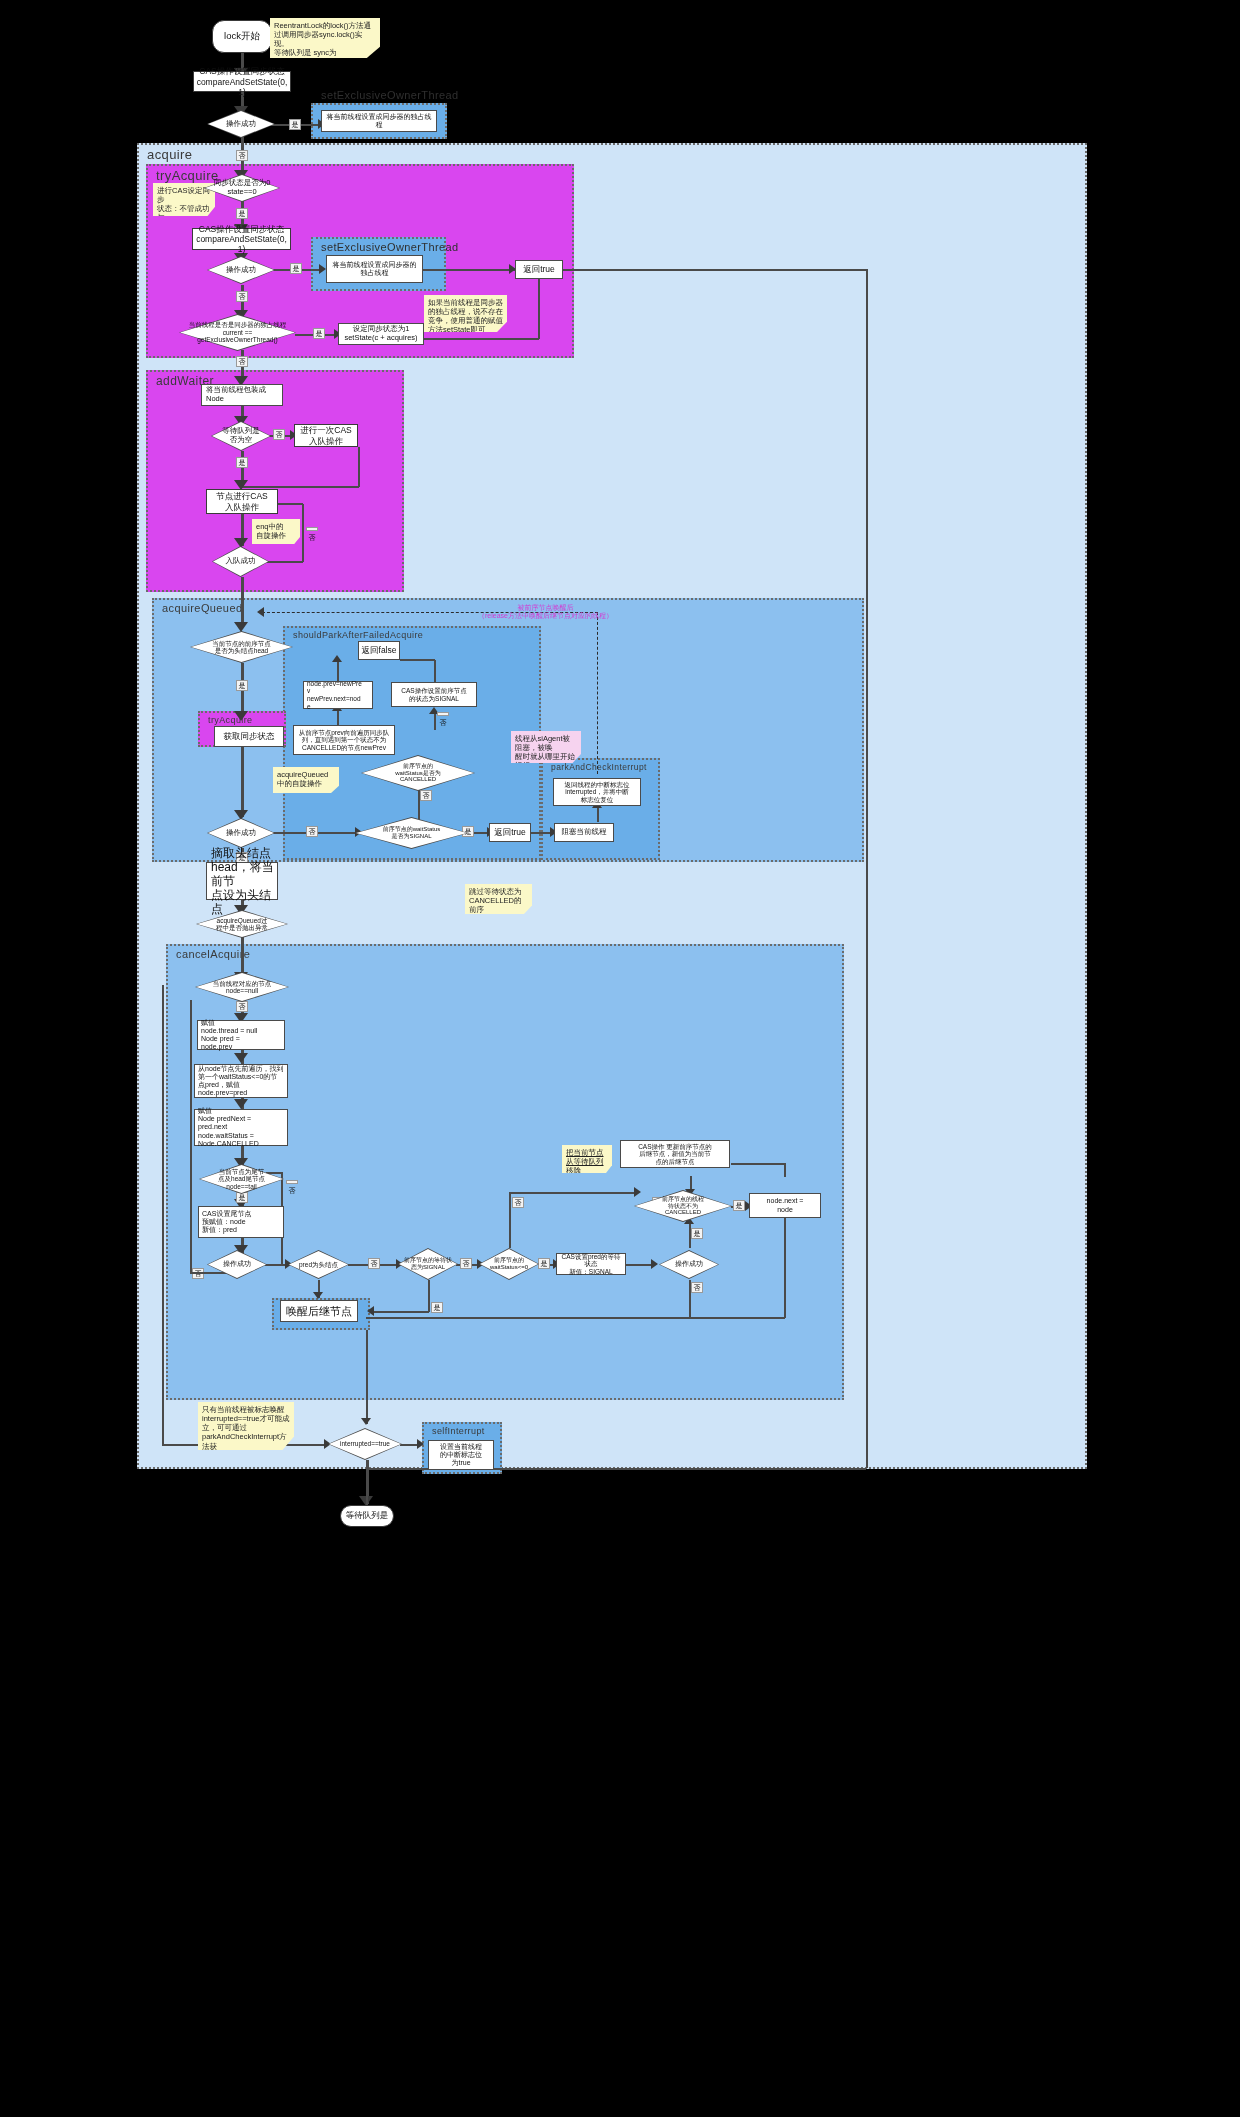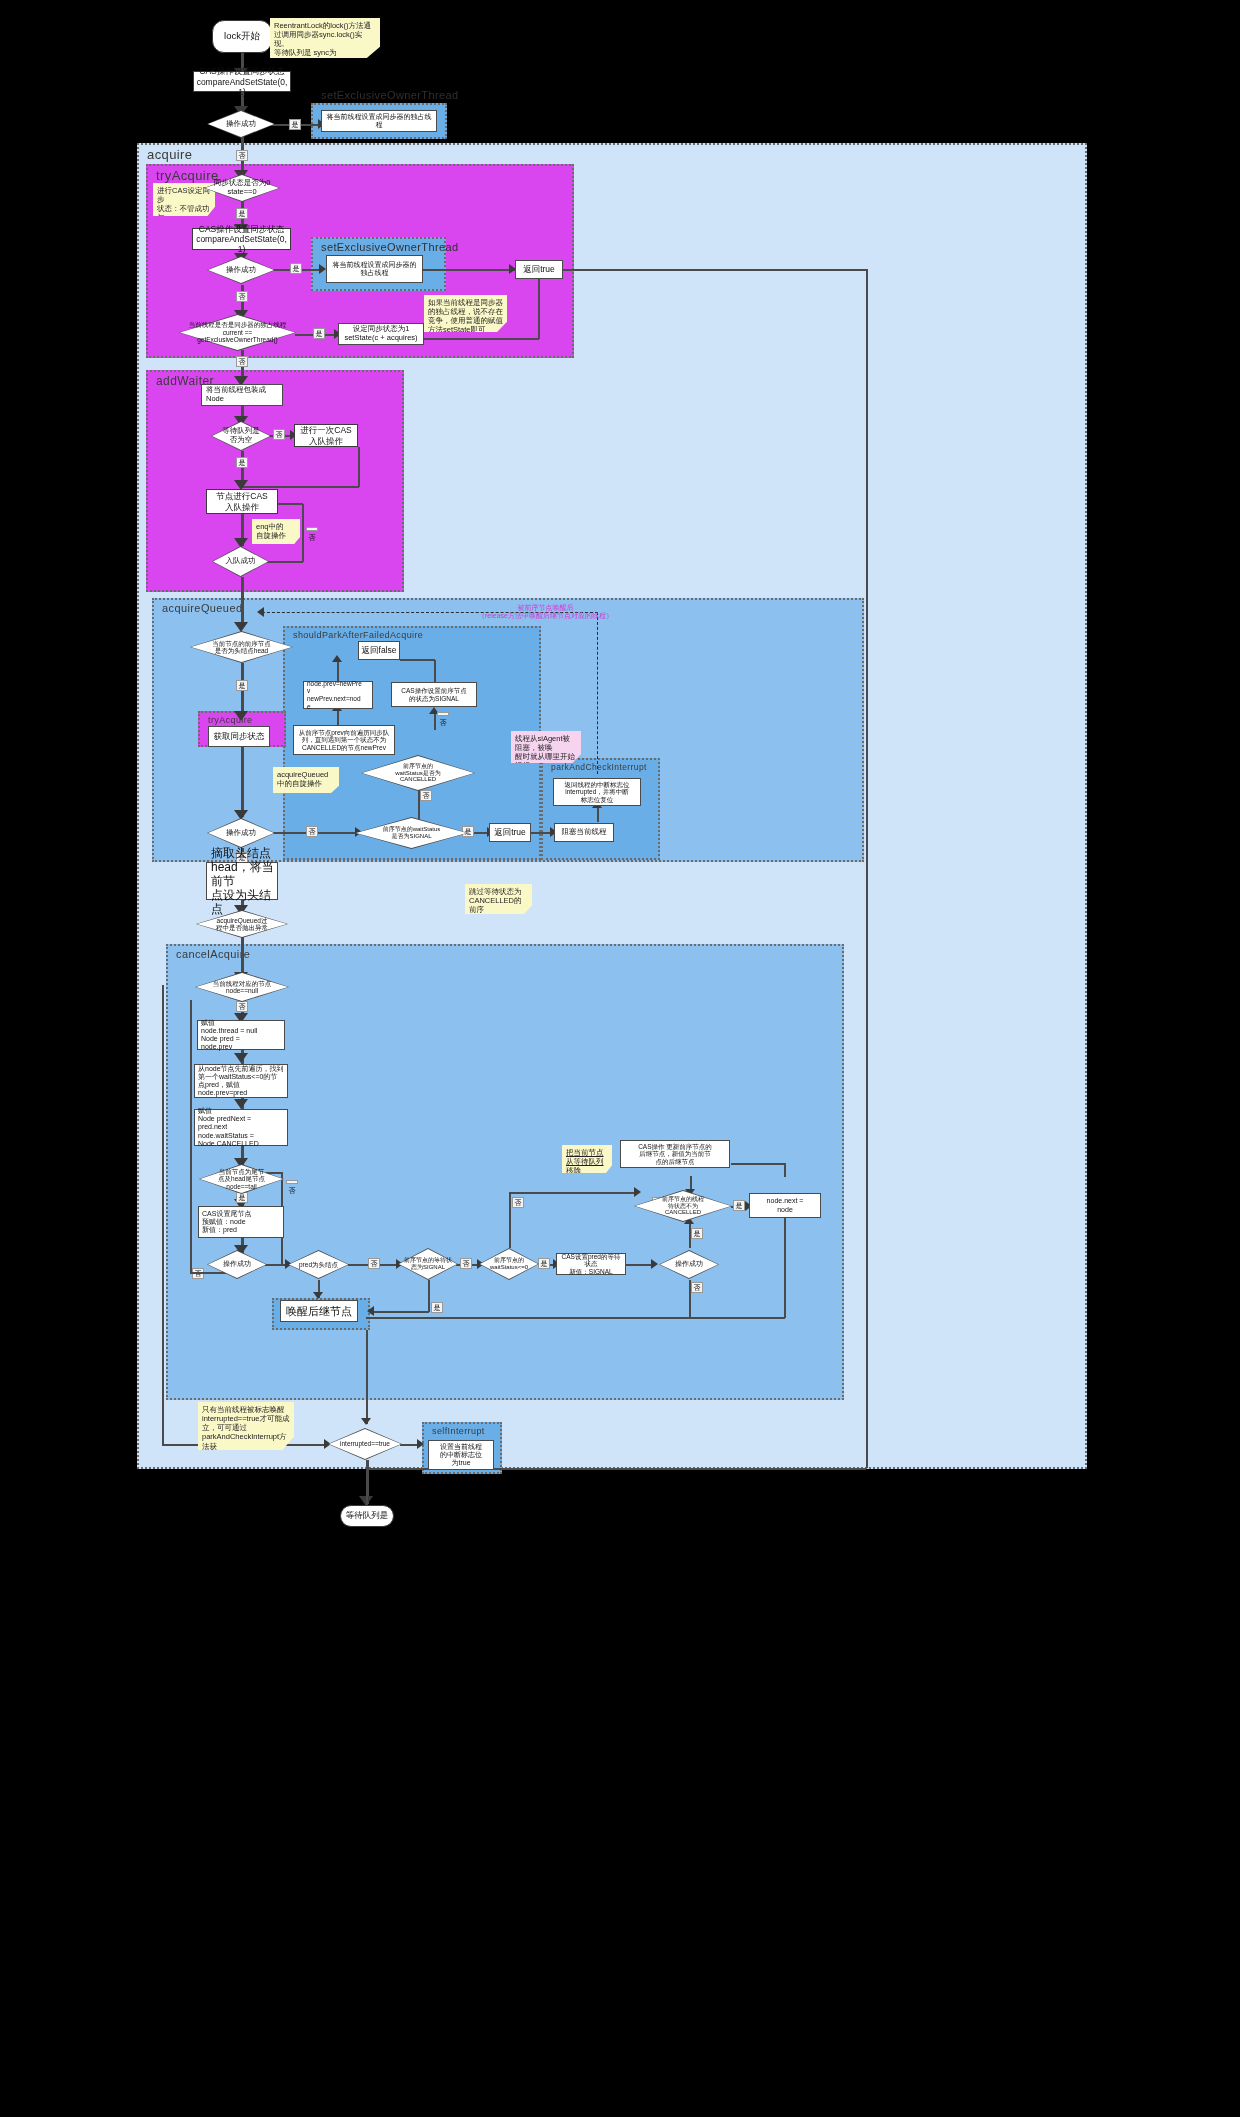--- a/index.html
+++ b/index.html
@@ -415,21 +415,21 @@
   <div class="redtxt" style="left:458px;top:604px;width:175px;">被前序节点唤醒后
 （release方法中唤醒后继节点对应的线程）</div>
 
   <div class="dia" style="left:190px;top:631px;width:103px;height:32px;">
     <div class="outline"></div>
       <div class="inner"></div>
     <div class="txt" style="font-size:6.5px;">当前节点的前序节点
 是否为头结点head</div>
   </div>
 
-  <div class="box" style="left:208px;top:726px;width:62px;height:21px;">获取同步状态</div>
+  <div class="box" style="left:214px;top:726px;width:70px;height:21px;">获取同步状态</div>
 
   <div class="box" style="left:358px;top:641px;width:42px;height:19px;">返回false</div>
 
   <div class="box" style="left:303px;top:681px;width:70px;height:28px;font-size:6.5px;justify-content:flex-start;text-align:left;padding-left:3px;">node.prev=newPre
 v
 newPrev.next=nod
 e</div>
 
   <div class="box" style="left:391px;top:682px;width:86px;height:25px;font-size:6.5px;">CAS操作设置前序节点
 的状态为SIGNAL</div>

